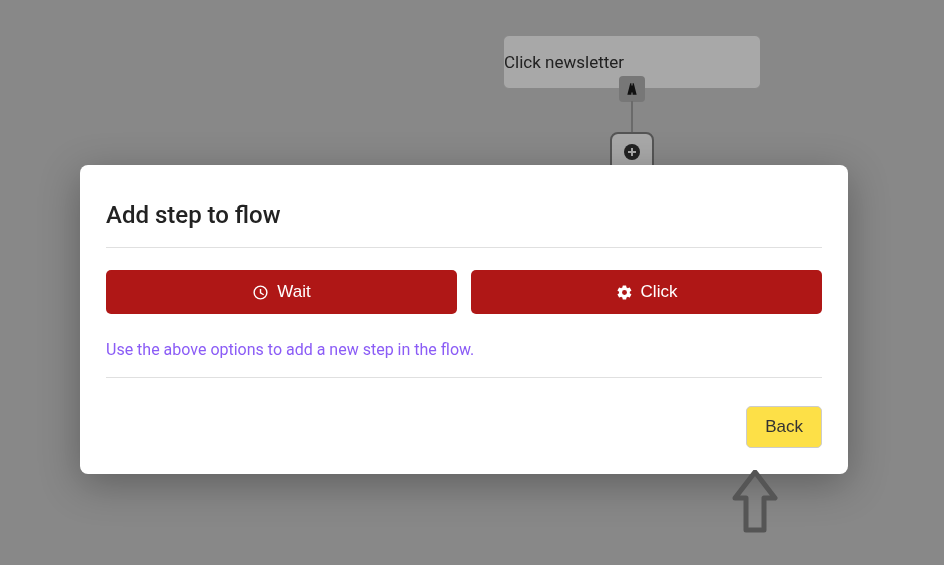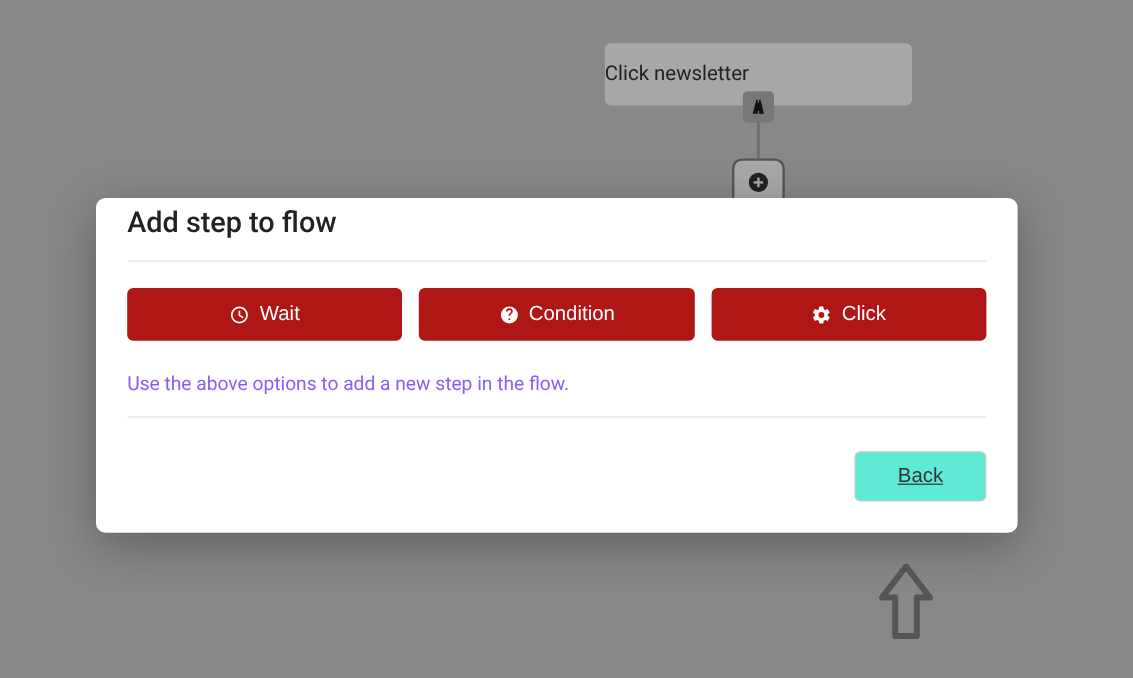--- a/index.html
+++ b/index.html
@@ -91,21 +91,21 @@
     .modal {
       position: absolute;
       left: 80px;
       top: 165px;
       width: 768px;
       background: #fff;
       border-radius: 8px;
       box-shadow: 0 10px 40px rgba(0,0,0,0.3);
     }
     .modal-header {
-      padding: 6px 26px 18px 26px;
+      padding: 36px 26px 18px 26px;
     }
     .modal-title {
       font-size: 24px;
       font-weight: 500;
       color: #222;
     }
     .modal-divider {
       height: 1px;
       background: #e0e0e0;
       margin: 0 26px;
@@ -139,28 +139,27 @@
       font-size: 16px;
       padding-bottom: 18px;
       border-bottom: 1px solid #e0e0e0;
     }
     .modal-footer {
       padding: 10px 26px 26px 26px;
       display: flex;
       justify-content: flex-end;
     }
     .back-btn {
-      padding: 10px 35px;
-      background: #5eead4;
+      padding: 10px 18px;
+      background: #fde047;
       border: 1px solid #ccc;
       border-radius: 5px;
       font-size: 17px;
       color: #333;
       cursor: pointer;
-      text-decoration: underline;
     }
     .pointer-arrow {
       position: absolute;
       left: 732px;
       top: 470px;
       pointer-events: none;
     }
   </style>
 </head>
 <body>
@@ -188,27 +187,20 @@
   <div class="modal-body">
     <div class="button-row">
       <button class="step-btn">
         <svg width="17" height="17" viewBox="0 0 24 24" fill="#fff">
           <path d="M12 2a10 10 0 1 0 10 10A10 10 0 0 0 12 2zm0 18a8 8 0 1 1 8-8 8 8 0 0 1-8 8zm1-13h-2v6l5 3 1-1.7-4-2.3z"></path>
         </svg>
         <span>Wait</span>
       </button>
       <button class="step-btn">
         <svg width="17" height="17" viewBox="0 0 24 24" fill="#fff">
-          <circle cx="12" cy="12" r="10"></circle>
-          <path fill="#af1716" d="M11 18h2v-2h-2v2zm1-14a4 4 0 0 0-4 4h2a2 2 0 1 1 4 0c0 2-3 1.8-3 5h2c0-2.2 3-2.5 3-5a4 4 0 0 0-4-4z"></path>
-        </svg>
-        <span>Condition</span>
-      </button>
-      <button class="step-btn">
-        <svg width="17" height="17" viewBox="0 0 24 24" fill="#fff">
           <path d="M19.4 13a7.8 7.8 0 0 0 .1-1 7.8 7.8 0 0 0-.1-1l2.1-1.6a.5.5 0 0 0 .1-.6l-2-3.5a.5.5 0 0 0-.6-.2l-2.5 1a7.3 7.3 0 0 0-1.7-1l-.4-2.6a.5.5 0 0 0-.5-.4h-4a.5.5 0 0 0-.5.4L9 5.1a7.3 7.3 0 0 0-1.7 1l-2.5-1a.5.5 0 0 0-.6.2l-2 3.5a.5.5 0 0 0 .1.6L4.4 11a7.8 7.8 0 0 0-.1 1 7.8 7.8 0 0 0 .1 1l-2.1 1.6a.5.5 0 0 0-.1.6l2 3.5a.5.5 0 0 0 .6.2l2.5-1a7.3 7.3 0 0 0 1.7 1l.4 2.6a.5.5 0 0 0 .5.4h4a.5.5 0 0 0 .5-.4l.4-2.6a7.3 7.3 0 0 0 1.7-1l2.5 1a.5.5 0 0 0 .6-.2l2-3.5a.5.5 0 0 0-.1-.6zM12 15.5A3.5 3.5 0 1 1 15.5 12 3.5 3.5 0 0 1 12 15.5z"></path>
         </svg>
         <span>Click</span>
       </button>
     </div>
     <div class="help-text">Use the above options to add a new step in the flow.</div>
   </div>
   <div class="modal-footer">
     <button class="back-btn">Back</button>
   </div>

